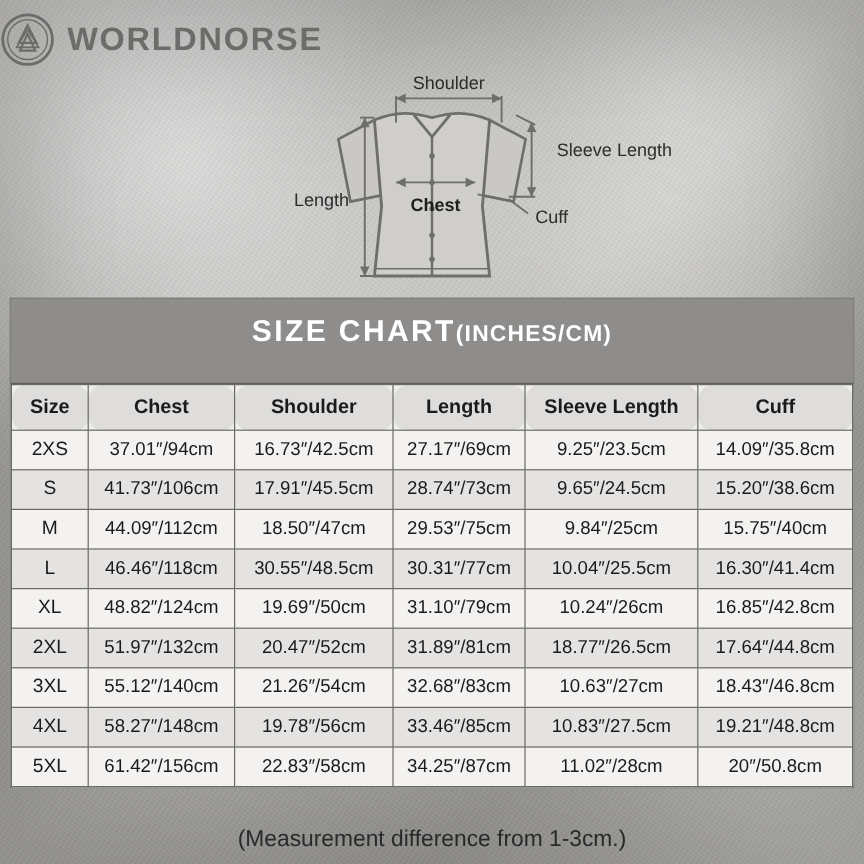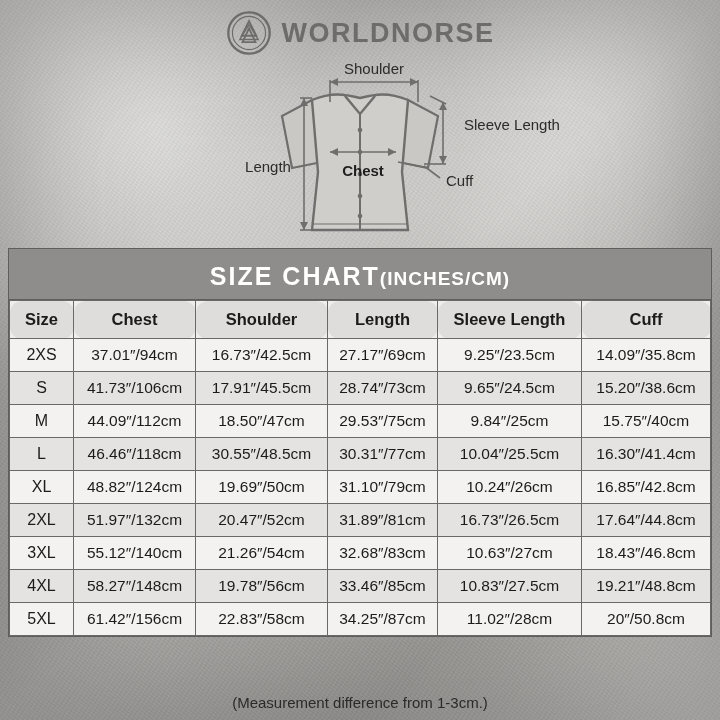--- a/index.html
+++ b/index.html
@@ -32,21 +32,21 @@
   .vignette {
     position: absolute; inset: 0;
     box-shadow: inset 0 0 120px 20px rgba(80,78,76,0.35);
     pointer-events: none;
   }
 
   
   .brand {
     position: absolute;
     top: 10px; left: 0; right: 0;
-    display: flex; align-items: center; justify-content: center;
+    display: flex; align-items: center; 
     gap: 10px;
     z-index: 5;
   }
   .brand-logo { width: 46px; height: 46px; }
   .brand-name {
     font-size: 27px;
     letter-spacing: 1.5px;
     color: #6d6c6a;
     font-weight: bold;
     font-family: "Liberation Sans", sans-serif;
@@ -65,21 +65,21 @@
     left: 8px; top: 248px;
     width: 704px;
     z-index: 6;
     border: 1px solid #5f5e5c;
     background: #e9e8e6;
   }
   .chart-title {
     background: #8e8d8b;
     color: #ffffff;
     text-align: center;
-    padding: 13px 0 8px;
+    padding: 13px 0 28px;
     font-size: 25px;
     letter-spacing: 2px;
     font-weight: bold;
     border-bottom: 1px solid #5f5e5c;
   }
   .chart-title .small { font-size: 19px; letter-spacing: 1px; }
 
   table {
     width: 100%;
     border-collapse: collapse;
@@ -101,21 +101,21 @@
     font-weight: bold;
     height: 38px;
     border-radius: 12px;
   }
   tbody tr:nth-child(odd) { background: #f3f2f0; }
   tbody tr:nth-child(even) { background: #e4e3e1; }
   td.size-cell { font-size: 16px; }
 
   .footnote {
     text-align: center;
-    font-size: 15px;
+    font-size: 19px;
     color: #2a2a2a;
     padding: 6px 0 7px;
     background: transparent;
   }
   .footnote-wrap {
     position: absolute;
     left: 0; right: 0; bottom: 2px;
     z-index: 6;
   }
 </style>
@@ -266,21 +266,21 @@
           <td>19.69″/50cm</td>
           <td>31.10″/79cm</td>
           <td>10.24″/26cm</td>
           <td>16.85″/42.8cm</td>
         </tr>
         <tr>
           <td class="size-cell">2XL</td>
           <td>51.97″/132cm</td>
           <td>20.47″/52cm</td>
           <td>31.89″/81cm</td>
-          <td>16.73″/26.5cm</td>
+          <td>18.77″/26.5cm</td>
           <td>17.64″/44.8cm</td>
         </tr>
         <tr>
           <td class="size-cell">3XL</td>
           <td>55.12″/140cm</td>
           <td>21.26″/54cm</td>
           <td>32.68″/83cm</td>
           <td>10.63″/27cm</td>
           <td>18.43″/46.8cm</td>
         </tr>

